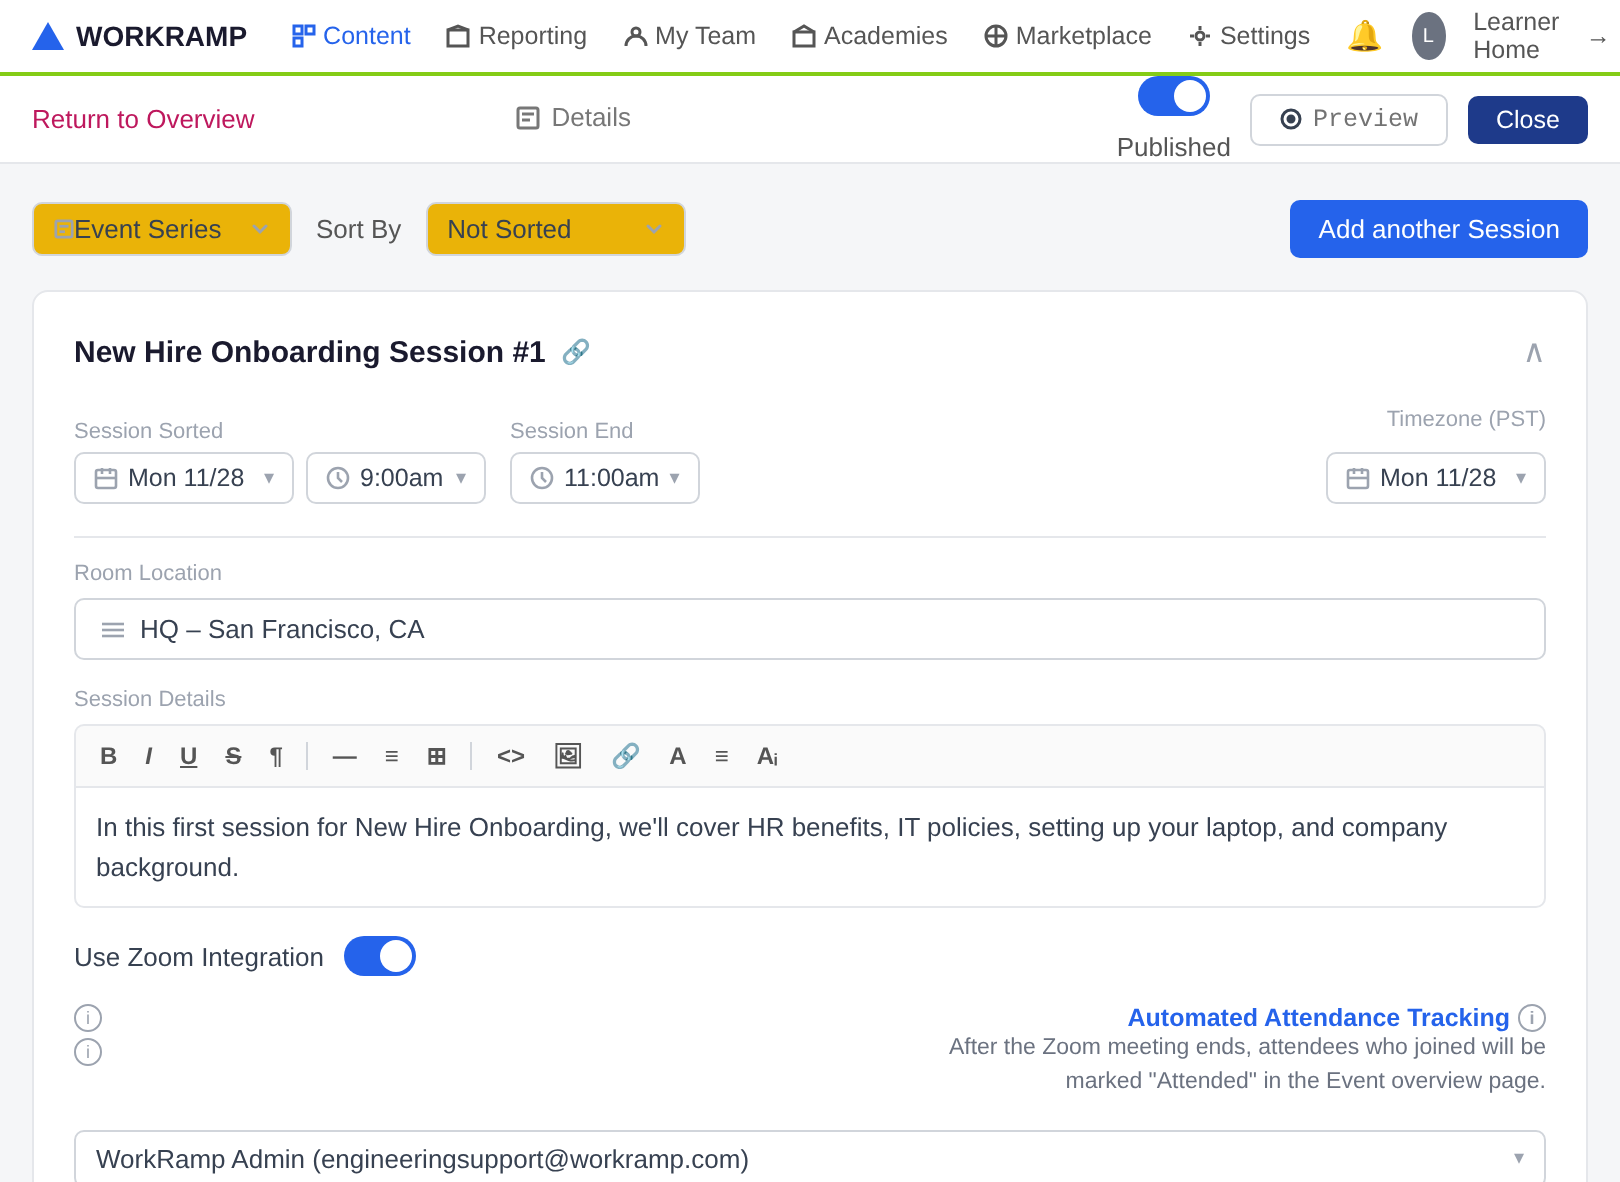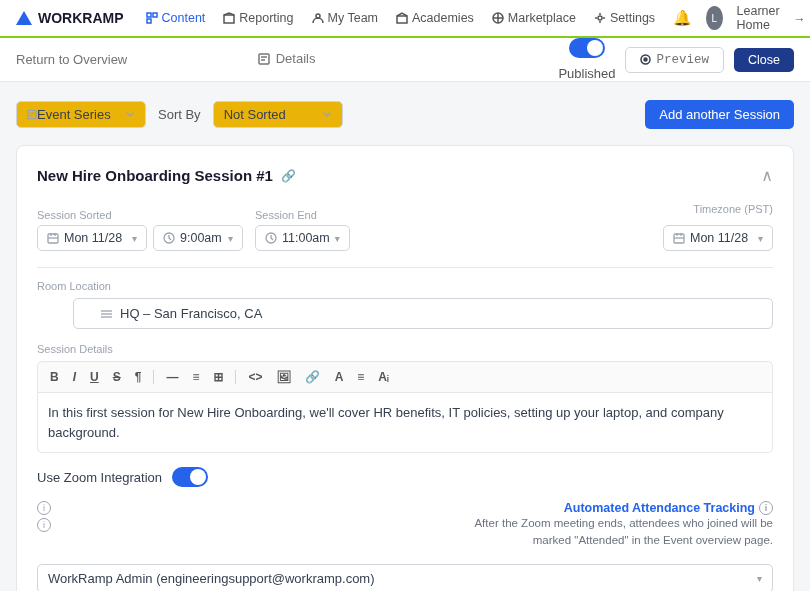--- a/index.html
+++ b/index.html
@@ -11,21 +11,21 @@
     .logo-triangle { width: 0; height: 0; border-left: 8px solid transparent; border-right: 8px solid transparent; border-bottom: 14px solid #2563eb; }
     .nav-item { font-size: 12.5px; color: #555; cursor: pointer; display: flex; align-items: center; gap: 4px; white-space: nowrap; }
     .nav-item.active { color: #2563eb; font-weight: 500; }
     .nav-item svg { width: 12px; height: 12px; }
     .top-nav-right { margin-left: auto; display: flex; align-items: center; gap: 14px; }
     .nav-user { display: flex; align-items: center; gap: 6px; font-size: 12.5px; color: #555; cursor: pointer; }
     .avatar { width: 24px; height: 24px; border-radius: 50%; background: #6b7280; display: flex; align-items: center; justify-content: center; color: white; font-size: 10px; }
 
     
     .sub-header { background: #fff; border-bottom: 1px solid #e5e7eb; display: flex; align-items: center; padding: 0 16px; height: 44px; }
-    .return-link { color: #737373; font-size: 13px; cursor: pointer; }
+    .return-link { color: #be185d; font-size: 13px; cursor: pointer; }
     .sub-tabs { display: flex; align-items: center; gap: 0; margin: 0 auto; }
     .sub-tab { padding: 10px 18px; font-size: 13px; color: #777; cursor: pointer; border-bottom: 2px solid transparent; display: flex; align-items: center; gap: 6px; }
     .sub-tab.active { color: #2563eb; border-bottom: 2px solid #2563eb; font-weight: 500; }
     .sub-header-right { display: flex; align-items: center; gap: 10px; margin-left: auto; }
     .published-toggle { display: flex; align-items: center; gap: 8px; font-size: 13px; color: #555; flex-direction: column; }
     .toggle-pill { width: 36px; height: 20px; background: #2563eb; border-radius: 10px; display: flex; align-items: center; padding: 2px; cursor: pointer; }
     .toggle-dot { width: 16px; height: 16px; background: white; border-radius: 50%; margin-left: auto; }
     .btn-preview { padding: 5px 14px; border: 1px solid #d1d5db; background: white; border-radius: 5px; font-size: 12.5px; color: #737373; cursor: pointer; display: flex; align-items: center; gap: 5px; font-family: Liberation Mono, monospace; }
     .btn-close { padding: 5px 14px; background: #1e3a8a; border: none; border-radius: 5px; font-size: 12.5px; color: white; cursor: pointer; }
 
@@ -51,21 +51,21 @@
     .field-group { display: flex; flex-direction: column; gap: 4px; }
     .field-label { font-size: 11px; color: #9ca3af; }
     .field-input { display: flex; align-items: center; gap: 5px; border: 1px solid #d1d5db; border-radius: 5px; padding: 5px 9px; background: white; font-size: 12.5px; color: #374151; cursor: pointer; min-width: 110px; }
     .field-input.time { min-width: 90px; }
     .field-input svg, .field-input .icon { width: 12px; height: 12px; color: #9ca3af; }
     .chevron-down { margin-left: auto; color: #9ca3af; font-size: 10px; }
     .tz-label { font-size: 11px; color: #9ca3af; text-align: right; margin-bottom: 6px; }
 
     
     .section-label { font-size: 11px; color: #9ca3af; margin-bottom: 6px; }
-    .room-input { display: flex; align-items: center; gap: 7px; border: 1px solid #d1d5db; border-radius: 5px; padding: 7px 26px; background: white; font-size: 13px; color: #374151; margin-bottom: 14px; margin-left: 36px; }
+    .room-input { display: flex; align-items: center; gap: 7px; border: 1px solid #d1d5db; border-radius: 5px; padding: 7px 12px; background: white; font-size: 13px; color: #374151; margin-bottom: 14px; }
 
     
     .editor-toolbar { display: flex; align-items: center; gap: 6px; padding: 6px 8px; border: 1px solid #e5e7eb; border-bottom: none; border-radius: 5px 5px 0 0; background: #fafafa; flex-wrap: wrap; }
     .toolbar-btn { font-size: 12px; color: #555; cursor: pointer; padding: 2px 4px; border-radius: 3px; background: none; border: none; font-weight: 600; }
     .toolbar-btn.italic { font-style: italic; }
     .toolbar-btn.underline { text-decoration: underline; }
     .toolbar-sep { width: 1px; height: 14px; background: #d1d5db; margin: 0 2px; }
     .editor-body { border: 1px solid #e5e7eb; border-radius: 0 0 5px 5px; padding: 10px; background: white; min-height: 60px; font-size: 13px; color: #374151; line-height: 1.5; margin-bottom: 14px; }
 
     

